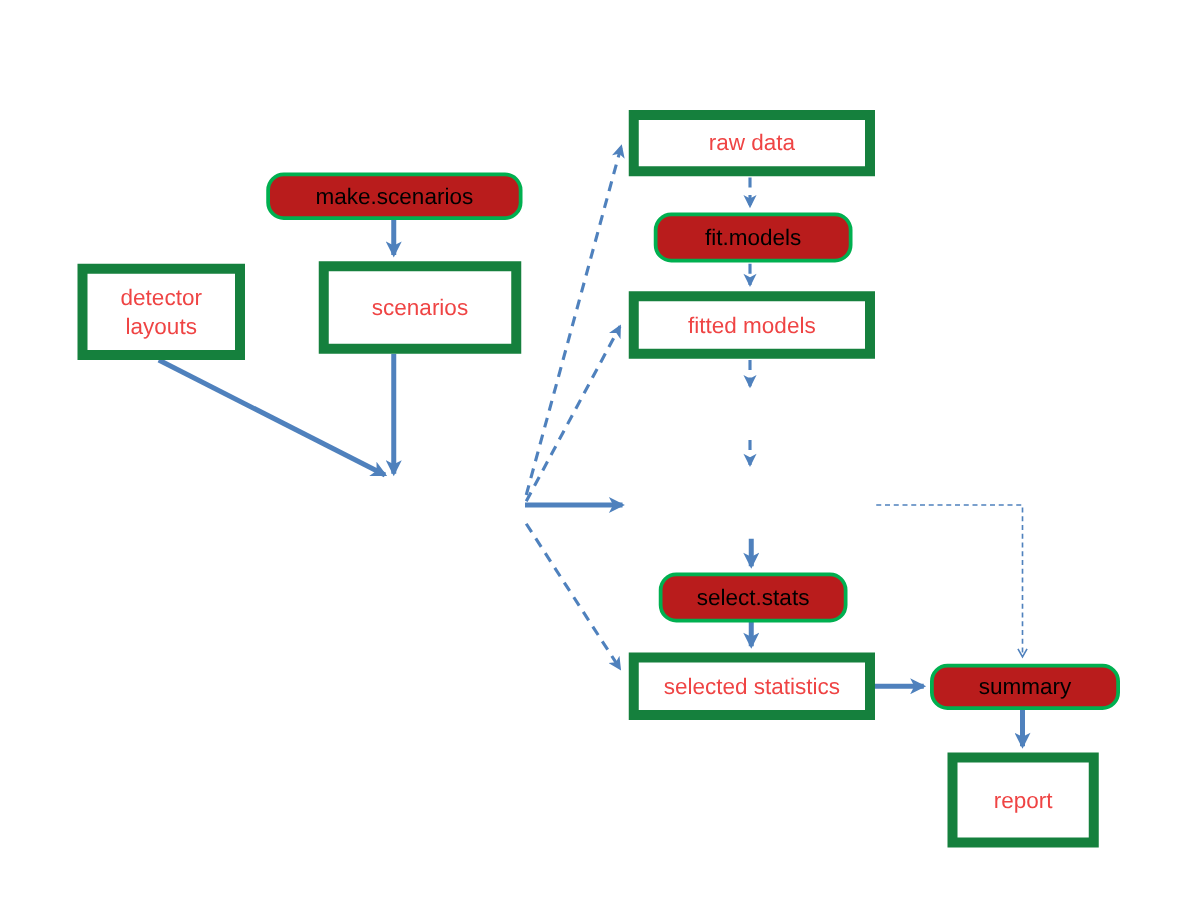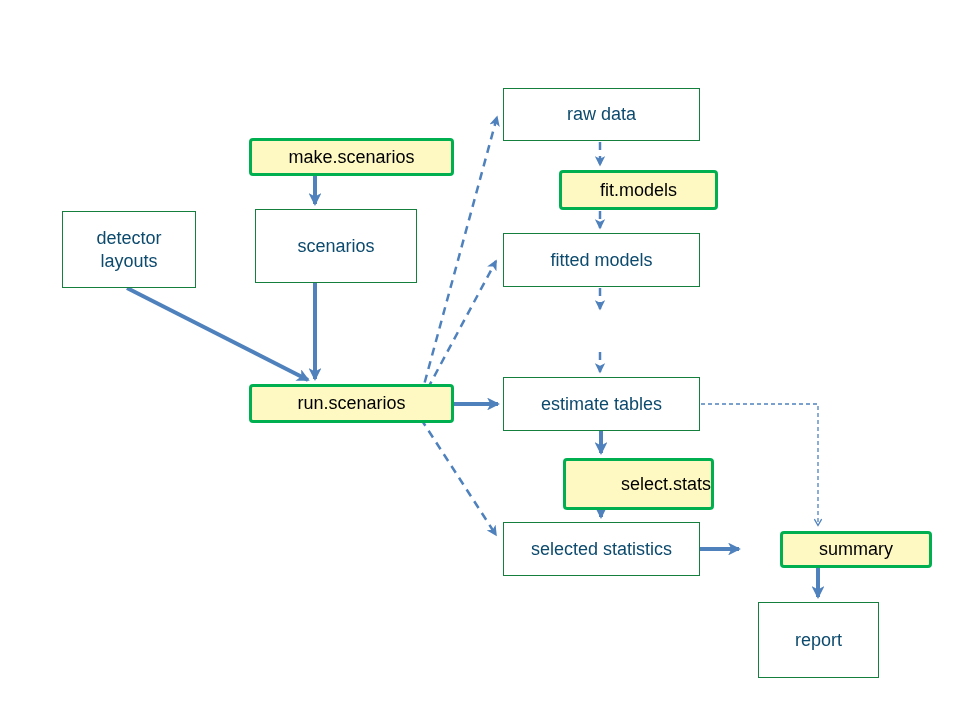--- a/index.html
+++ b/index.html
@@ -29,29 +29,28 @@
     display: flex;
     align-items: center;
     justify-content: center;
     text-align: center;
     font-size: 18px;
     line-height: 1.25;
     letter-spacing: 0px;
   }
   .node.data {
     background: #ffffff;
-    border: 1px solid #15803d;
-    color: #0c4a6e;
+    border: 8px solid #15803d;
+    color: #ef4444;
   }
   .node.func {
-    background: #fef9c3;
+    background: #b91c1c;
     border: 3px solid #00b050;
-    border-radius: 4px;
+    border-radius: 14px;
     color: #000000;
-    margin-left: 36px;
   }
 </style>
 </head>
 <body>
 
 <div id="canvas">
 
   <svg id="edges" width="960" height="720" viewBox="0 0 960 720" xmlns="http://www.w3.org/2000/svg">
     <defs>
       <marker id="ah-solid" viewBox="0 0 10 10" refX="8.5" refY="5" markerWidth="3.4" markerHeight="3.2" orient="auto" markerUnits="strokeWidth">
@@ -94,42 +93,36 @@
   </div>
 
   <div class="node data" style="left:62px; top:211px; width:134px; height:77px;">
     <span style="width:92px;">detector layouts</span>
   </div>
 
   <div class="node data" style="left:235px; top:209px; width:162px; height:74px;margin-left:20px;">
     <span>scenarios</span>
   </div>
 
-  <div class="node func" style="left:213px; top:384px; width:205px; height:39px;">
-    <span>run.scenarios</span>
-  </div>
 
   <div class="node data" style="left:503px; top:88px; width:197px; height:53px;">
     <span>raw data</span>
   </div>
 
   <div class="node func" style="left:523px; top:170px; width:159px; height:40px;">
     <span>fit.models</span>
   </div>
 
   <div class="node data" style="left:503px; top:233px; width:197px; height:54px;align-items:center;">
     <span>fitted models</span>
   </div>
 
 
-  <div class="node data" style="left:503px; top:377px; width:197px; height:54px;">
-    <span>estimate tables</span>
-  </div>
 
-  <div class="node func" style="left:527px; top:458px; width:151px; height:52px;justify-content:flex-end;">
+  <div class="node func" style="left:527px; top:458px; width:151px; height:40px;">
     <span>select.stats</span>
   </div>
 
   <div class="node data" style="left:503px; top:522px; width:197px; height:54px;">
     <span>selected statistics</span>
   </div>
 
   <div class="node func" style="left:744px; top:531px; width:152px; height:37px;justify-content:center;">
     <span>summary</span>
   </div>

